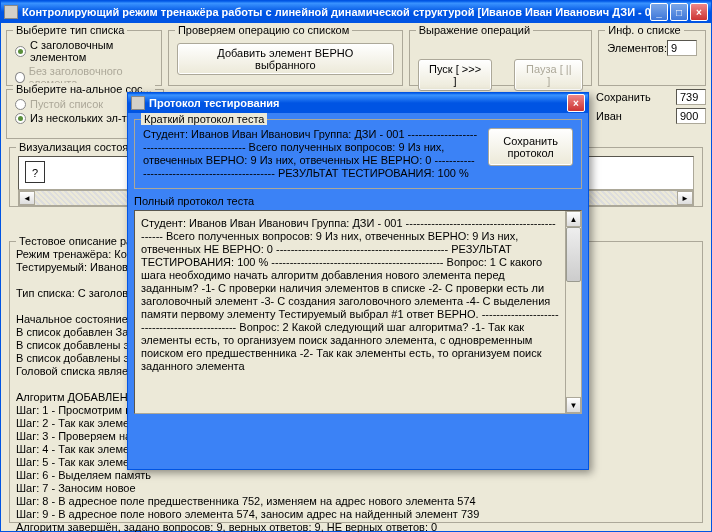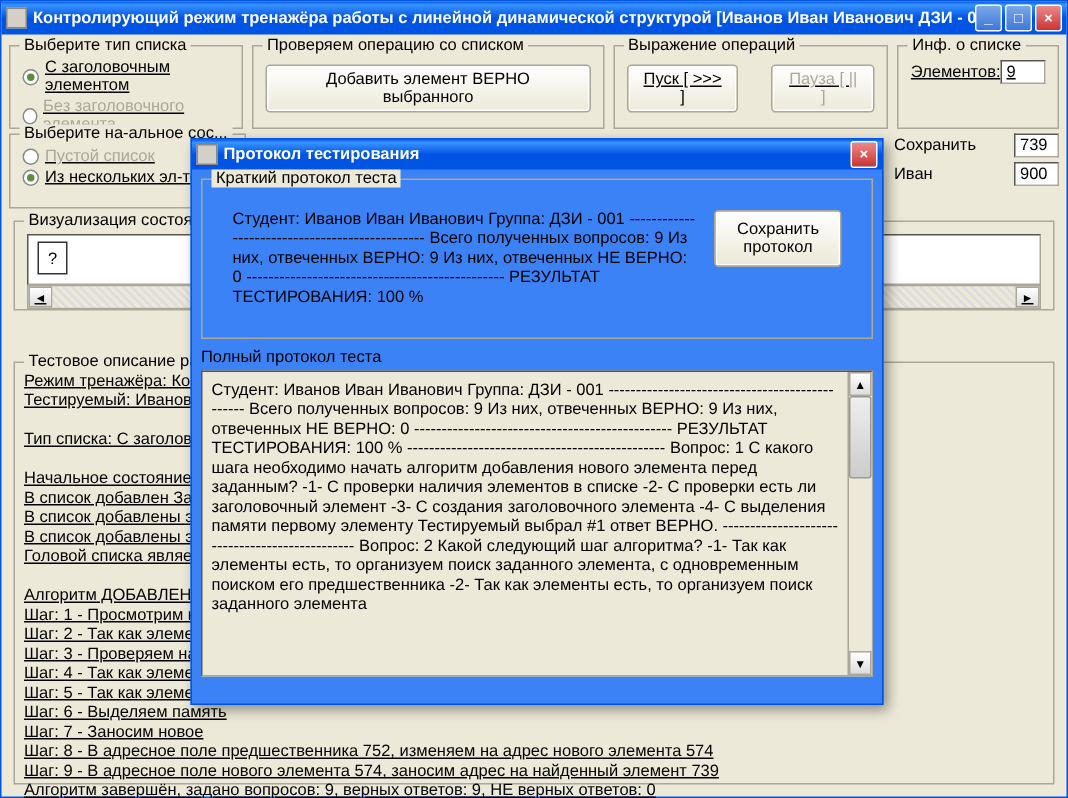--- a/index.html
+++ b/index.html
@@ -8,21 +8,21 @@
   .main-window { position: absolute; left: 0; top: 0; width: 712px; height: 532px; background: #ece9d8; border: 1px solid #0054e3; }
   .titlebar { height: 22px; background: linear-gradient(to bottom, #0058e6 0%, #3a93ff 10%, #0054e3 50%, #0054e3 100%); color: #fff; display: flex; align-items: center; padding: 0 3px; }
   .titlebar .icon-box { width: 14px; height: 14px; background: #d4d0c8; margin-right: 4px; border: 1px solid #888; }
   .titlebar-text { flex: 1; font-weight: bold; font-size: 11px; white-space: nowrap; overflow: hidden; }
   .titlebar-buttons { display: flex; gap: 2px; }
   .tbtn { width: 18px; height: 18px; background: linear-gradient(#7ba7e8, #3e77d9); border: 1px solid #fff; border-radius: 2px; color: #fff; display: flex; align-items: center; justify-content: center; font-weight: bold; font-size: 10px; cursor: pointer; }
   .tbtn.close { background: linear-gradient(#e88, #c33); }
   
   .main-body { position: absolute; top: 23px; left: 2px; right: 2px; bottom: 2px; background: #ece9d8; }
   
-  .fieldset { border: 1px solid #aca899; padding: 6px 8px 8px 8px; margin: 3px; position: relative; text-decoration: underline; }
+  .fieldset { border: 1px solid #aca899; padding: 6px 8px 8px 8px; margin: 3px; position: relative; }
   .fieldset .legend { position: absolute; top: -7px; left: 6px; background: #ece9d8; padding: 0 3px; font-size: 11px; }
   
   .top-row { display: flex; position: absolute; top: 3px; left: 0; right: 0; }
   .top-row > div { height: 56px; }
   
   .btn { background: linear-gradient(#fff, #ece9d8); border: 1px solid #aca899; border-radius: 3px; padding: 3px 10px; cursor: pointer; box-shadow: 0 0 0 1px #fff inset; }
   .btn:disabled, .btn.disabled { color: #aca899; }
   
   .radio-row { display: flex; align-items: center; gap: 4px; margin: 2px 0; }
   .radio { width: 11px; height: 11px; border-radius: 50%; border: 1px solid #888; background: #fff; display: inline-block; }
@@ -41,21 +41,21 @@
   .sb-track { flex: 1; background: repeating-linear-gradient(45deg,#ece9d8,#ece9d8 2px,#ddd 2px,#ddd 4px); }
   
   .log-area { position: absolute; top: 214px; left: 3px; right: 3px; bottom: 3px; border: 1px solid #aca899; padding: 6px; }
   .log-text { line-height: 13px; font-size: 11px; white-space: pre-wrap; }
   
   
   .modal { position: absolute; left: 127px; top: 92px; width: 462px; height: 378px; background: #3b82f6; border: 1px solid #0054e3; box-shadow: 3px 3px 8px rgba(0,0,0,.4); }
   .modal .titlebar { height: 20px; }
   .modal-body { padding: 6px; }
   
-  .proto-fieldset { border: 1px solid #aca899; padding: 20px; position: relative; margin-bottom: 6px; }
+  .proto-fieldset { border: 1px solid #aca899; padding: 8px; position: relative; margin-bottom: 6px; }
   .proto-fieldset .legend { position: absolute; top: -7px; left: 6px; background: #ece9d8; padding: 0 3px; }
   .proto-top { display: flex; gap: 10px; }
   .proto-text { line-height: 13px; }
   .proto-btn { margin-left: auto; }
   
   .scroll-pane { border: 1px inset #aca899; background: #ece9d8; height: 204px; display: flex; }
   .scroll-content { flex: 1; padding: 6px; line-height: 13px; overflow: hidden; }
   .scroll-vbar { width: 16px; background: #ece9d8; border-left: 1px solid #aca899; display: flex; flex-direction: column; }
   .sv-arrow { height: 16px; background: linear-gradient(#fff,#ddd); border: 1px solid #aca899; display: flex; align-items: center; justify-content: center; font-size: 8px; }
   .sv-track { flex: 1; background: #ece9d8; position: relative; }
@@ -91,21 +91,21 @@
           </div>
       </div>
       <div class="fieldset" style="width:238px">
         <span class="legend">Проверяем операцию со списком</span>
         <div style="text-align:center;margin-top:6px">
           <button class="btn">Добавить элемент ВЕРНО выбранного</button>
         </div>
       </div>
       <div class="fieldset" style="width:186px">
         <span class="legend">Выражение операций</span>
-        <div style="display:flex;gap:22px;margin-top:6px;">
+        <div style="display:flex;gap:22px;margin-top:22px;">
           <button class="btn">Пуск  [ &gt;&gt;&gt; ]</button>
           <button class="btn disabled">Пауза  [  ||  ]</button>
         </div>
       </div>
       <div class="fieldset" style="flex:1">
         <span class="legend">Инф. о списке</span>
         <div class="label-right">
             <span>Элементов:</span>
             <span class="num-field">9</span>
           </div>

